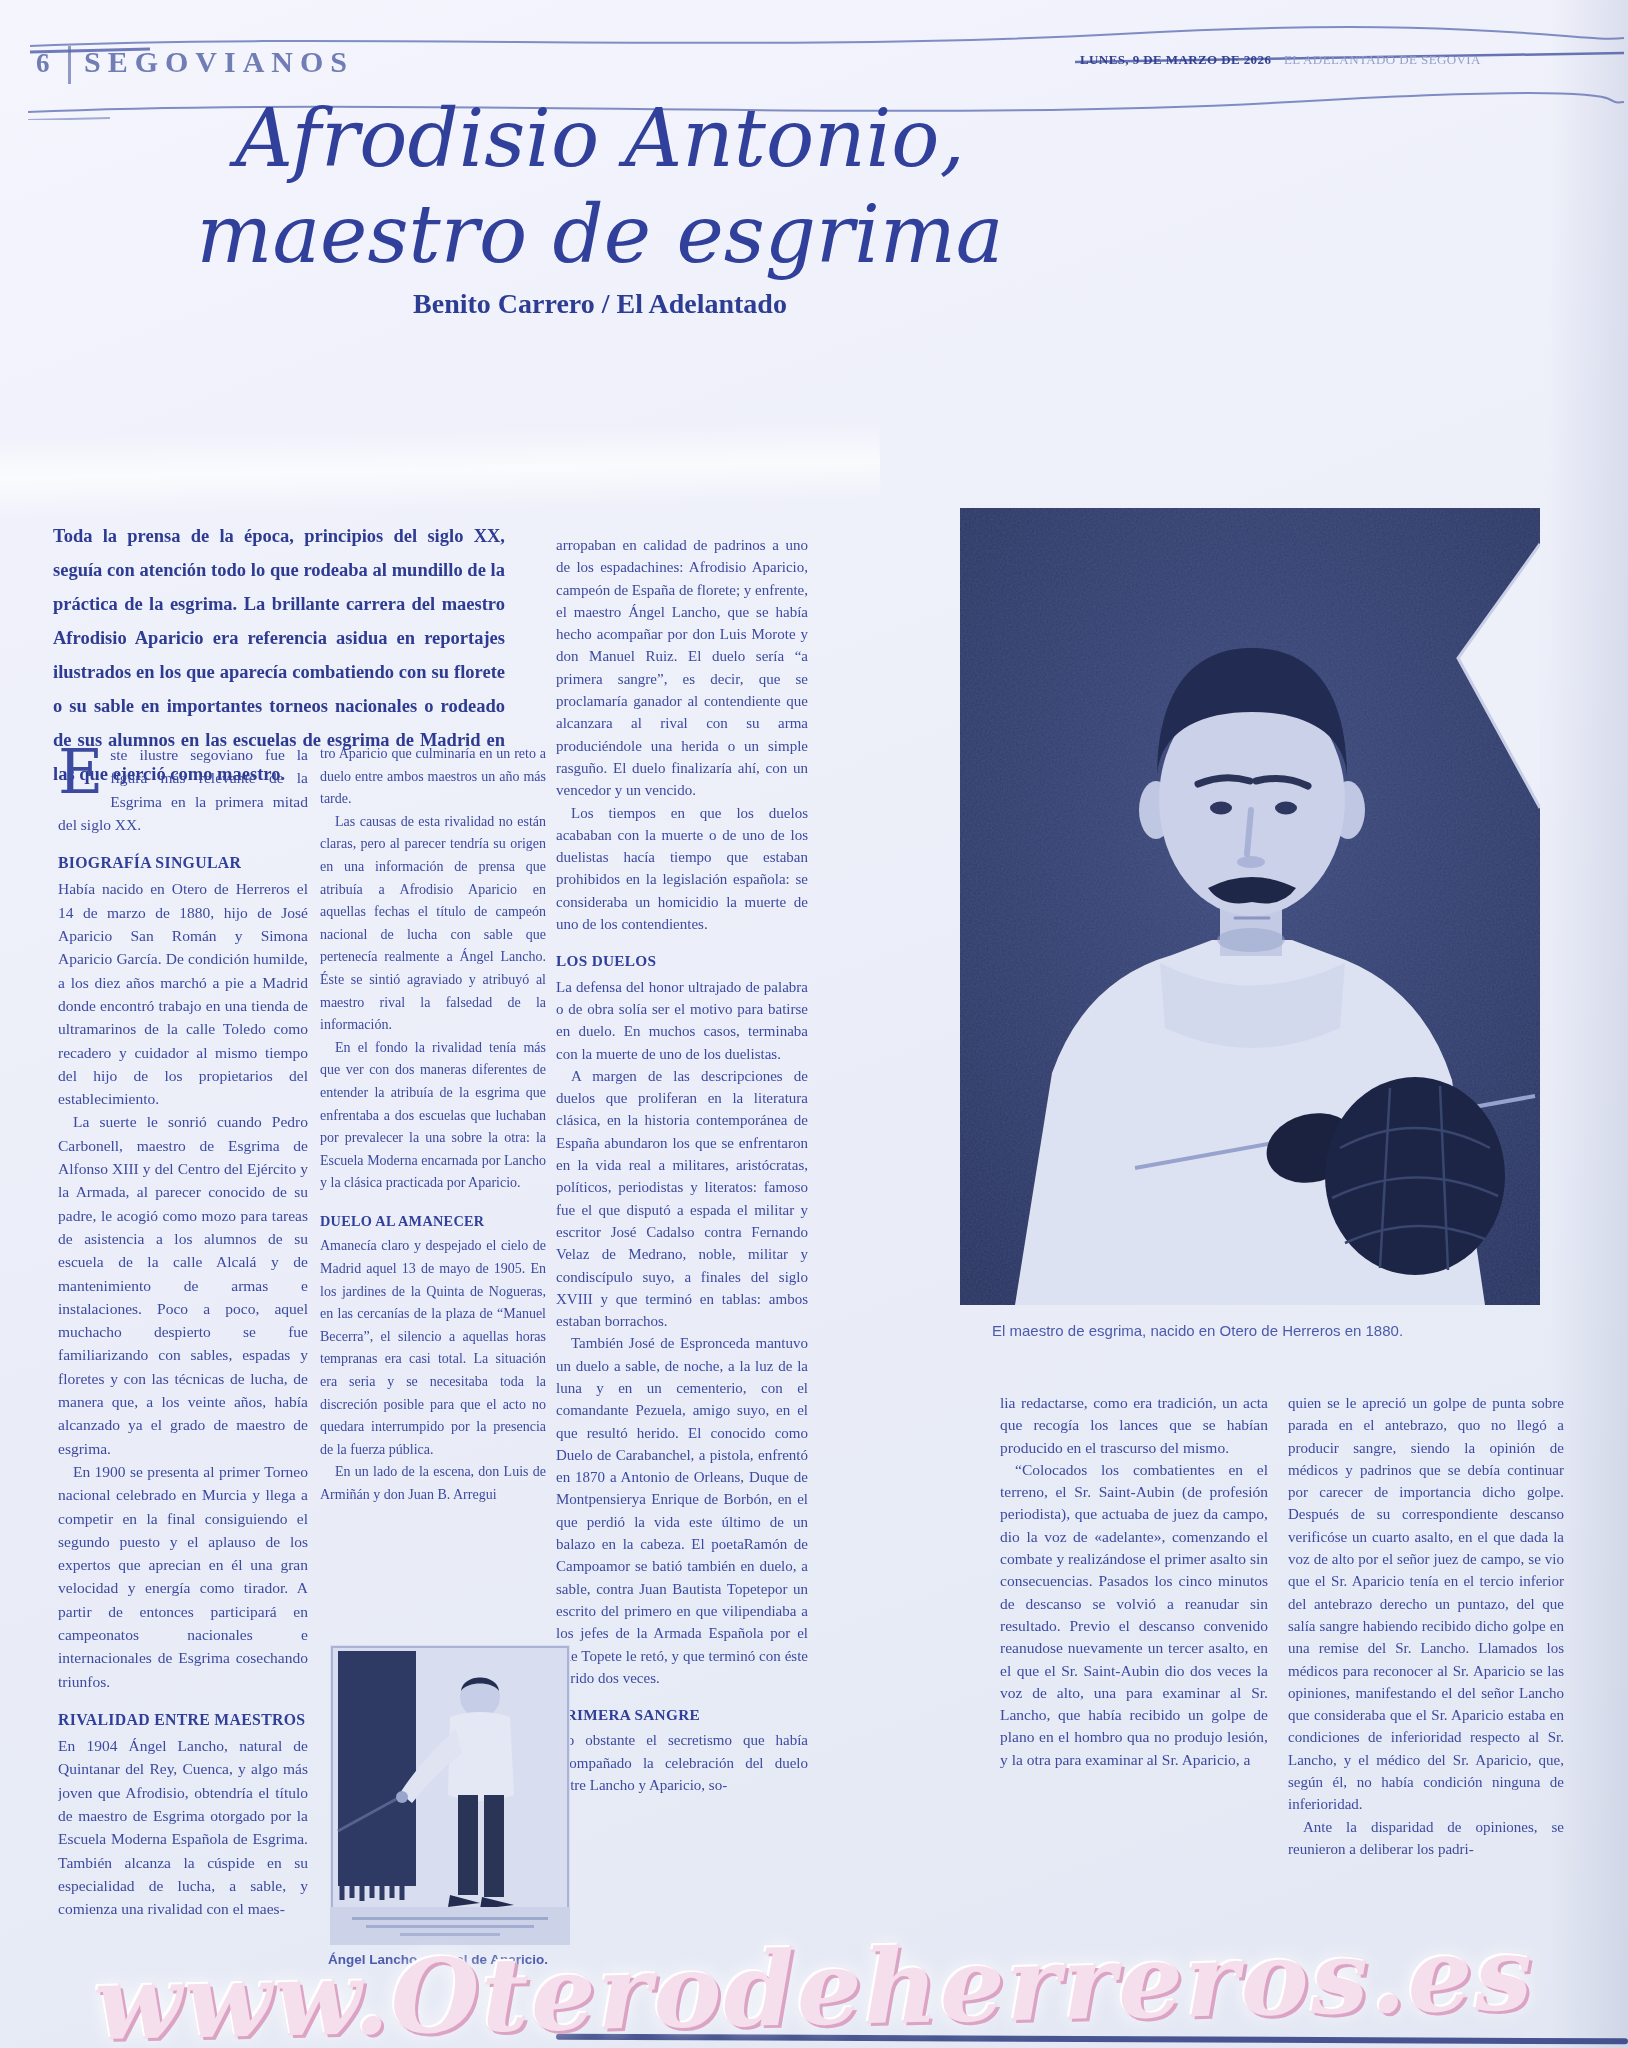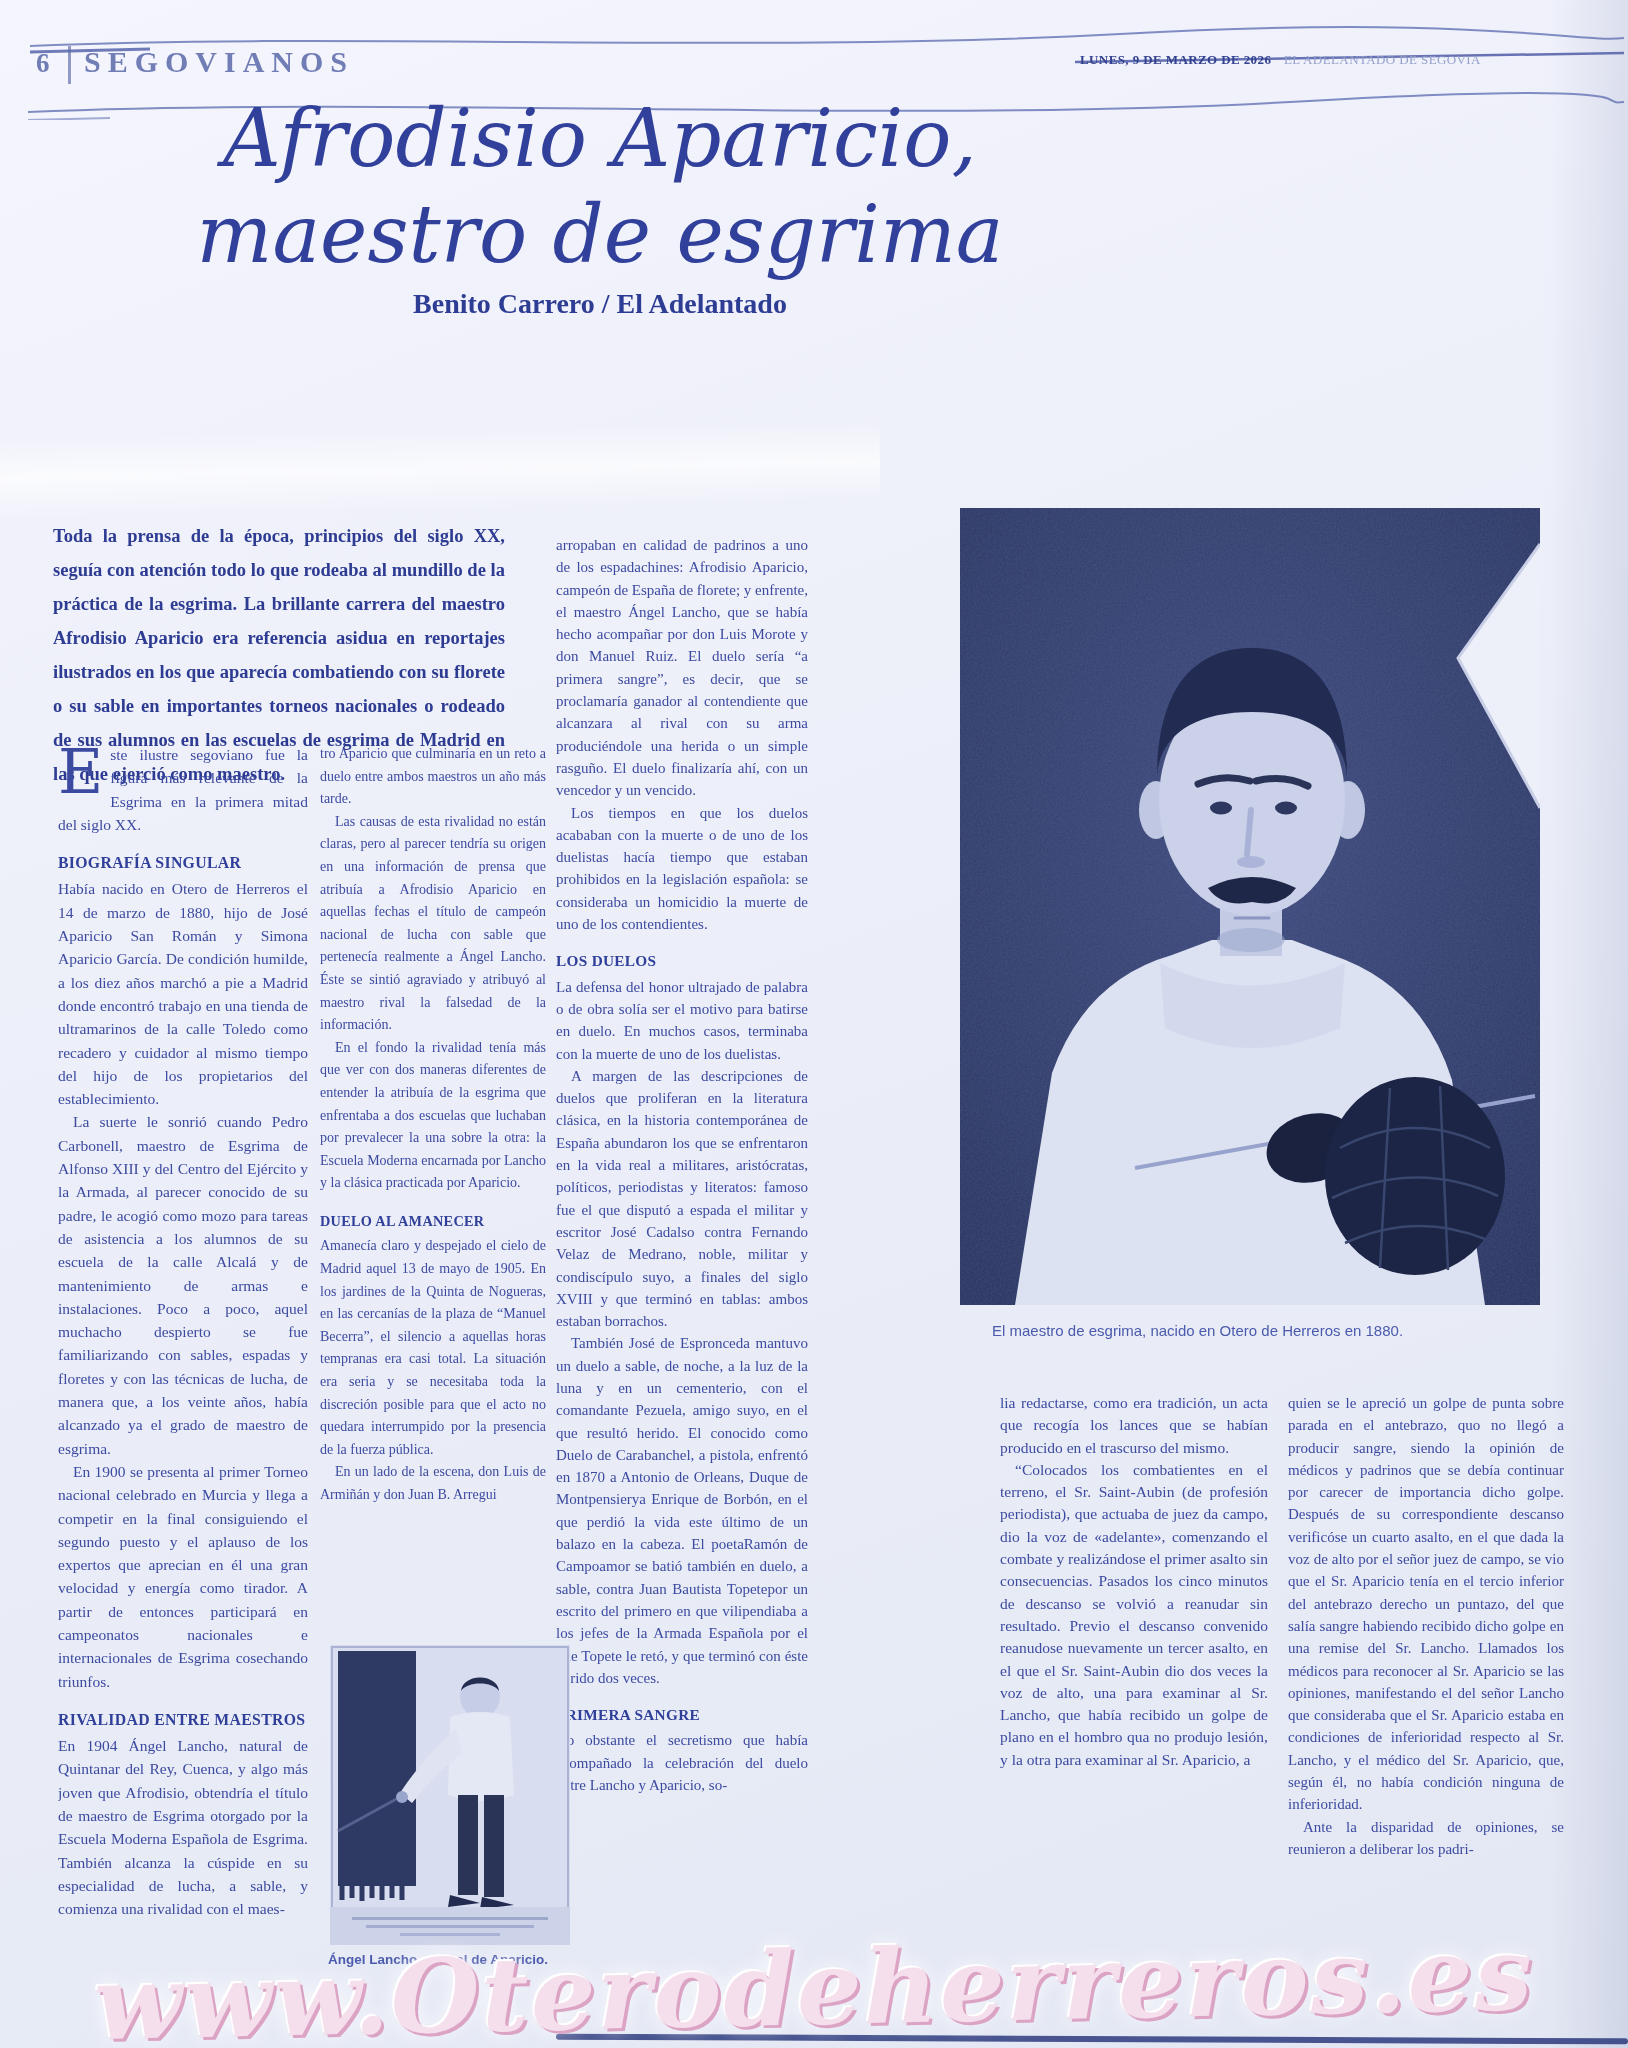--- a/index.html
+++ b/index.html
@@ -74,21 +74,21 @@
 
   <div class="pgnum">6</div>
   <div class="sec-divider"></div>
   <div class="section-title">SEGOVIANOS</div>
   <div class="hdr-right">
     <span class="hdr-date">LUNES, 9 DE MARZO DE 2026</span>
     <span class="hdr-paper">EL ADELANTADO DE SEGOVIA</span>
   </div>
 
   <h1 class="headline" style="margin:0;font-weight:500;">
-    <span class="l1">Afrodisio Aparicio,</span>
+    <span class="l1">Afrodisio Antonio,</span>
     <span class="l2">maestro de esgrima</span>
   </h1>
   <div class="byline">Benito Carrero / El Adelantado</div>
 
   <div class="lead">Toda la prensa de la época, principios del siglo XX, seguía con atención todo lo que rodeaba al mundillo de la práctica de la esgrima. La brillante carrera del maestro Afrodisio Aparicio era referencia asidua en reportajes ilustrados en los que aparecía combatiendo con su florete o su sable en importantes torneos nacionales o rodeado de sus alumnos en las escuelas de esgrima de Madrid en las que ejerció como maestro.</div>
 
   <div class="col col1">
     <p><span class="dropcap">E</span><span>ste ilustre segoviano fue la figura más relevante de la Esgrima en la primera mitad del siglo XX.</span></p>
     <h3>BIOGRAFÍA SINGULAR</h3>
     <p>Había nacido en Otero de Herreros el 14 de marzo de 1880, hijo de José Aparicio San Román y Simona Aparicio García. De condición humilde, a los diez años marchó a pie a Madrid donde encontró trabajo en una tienda de ultramarinos de la calle Toledo como recadero y cuidador al mismo tiempo del hijo de los propietarios del establecimiento.</p>

